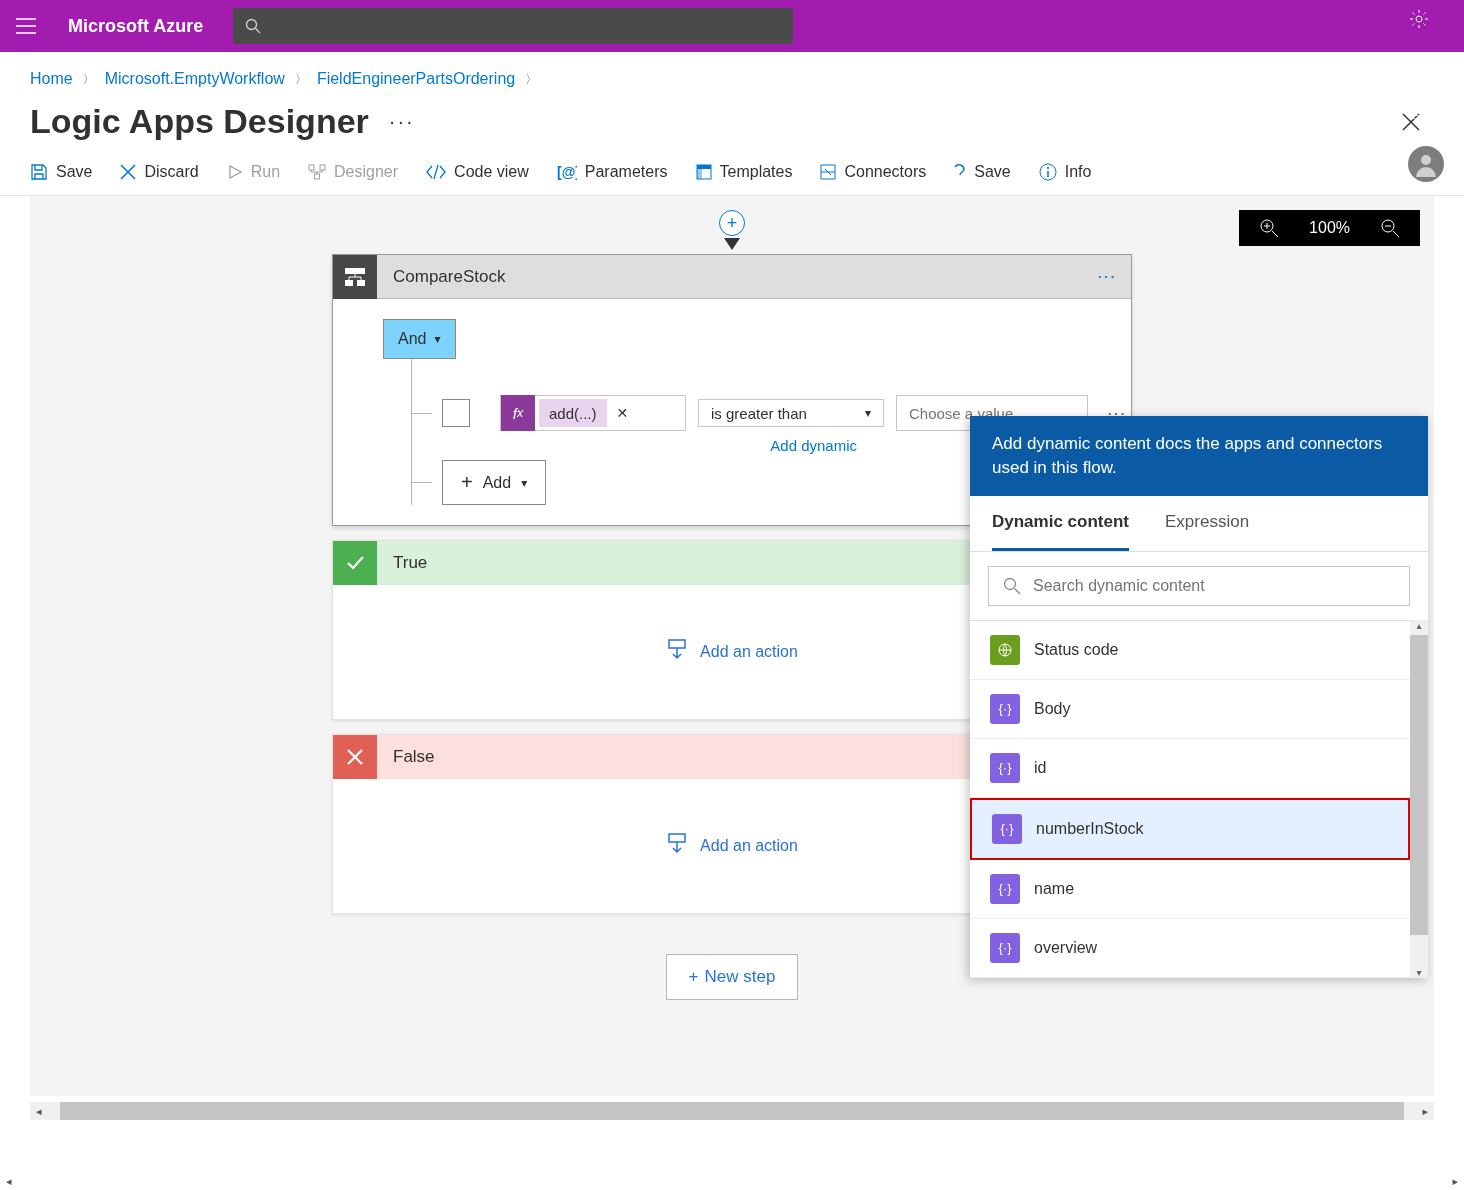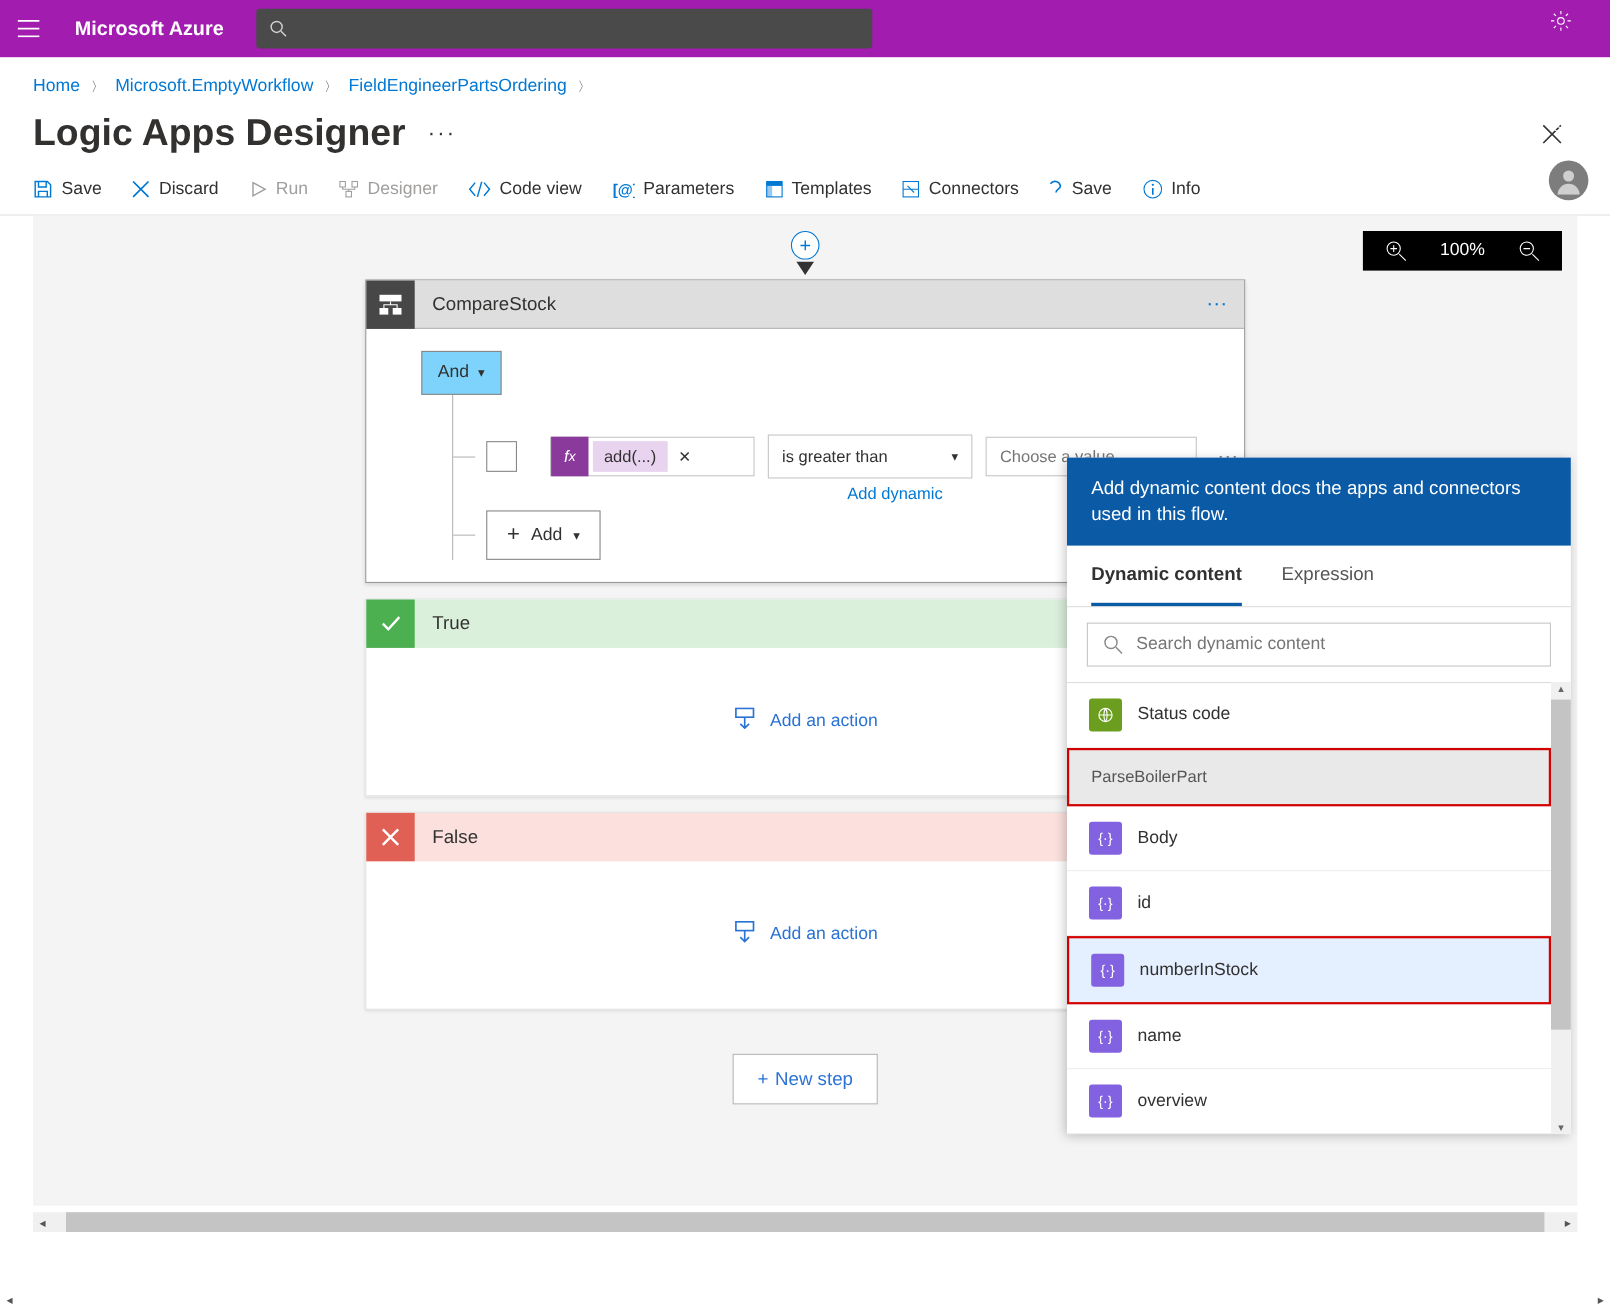--- a/index.html
+++ b/index.html
@@ -127,21 +127,21 @@
     width: 186px; margin-right: 12px; background:#fff;
   }
   .fx-badge {
     width:34px; height:36px; background:#8a3a9b; color:#fff; font-style:italic;
     display:flex; align-items:center; justify-content:center; font-size:15px;
   }
   .fx-text { background:#e9d4f0; flex:0 0 auto; padding: 0 10px; height:28px; display:flex; align-items:center; font-size:15px; margin-left:4px;}
   .fx-x { margin-left:4px; cursor:pointer; font-size:14px; color:#333; padding:0 6px;}
   .op-select {
     display:flex; align-items:center; justify-content:space-between;
-    border:1px solid #c6c6c6; width:186px; height:40px; padding: 0 12px;
+    border:1px solid #c6c6c6; width:186px; height:28px; padding: 0 12px;
     font-size:15px; cursor:pointer; margin-right: 12px; background:#fff;
   }
   .val-input {
     border:1px solid #c6c6c6; width:192px; height:36px; padding: 0 12px;
     font-size:15px; color:#737373; background:#fff;
   }
   .val-more { margin-left: 20px; color:#666; letter-spacing:2px; cursor:pointer; font-weight:600;}
   .add-link-row { text-align:right; padding-right: 270px; margin-top: 6px;}
   .add-link { color:#0078d4; font-size:15px; cursor:pointer; }
   .addrow-btn {
@@ -545,23 +545,20 @@
       <div class="dyn-list-col">
         <div class="dyn-row">
           <div class="dyn-icon green">
             <svg width="16" height="16" viewBox="0 0 16 16">
                 <circle cx="8" cy="8" r="6" stroke="#fff" fill="none"></circle>
                 <path d="M2 8h12M8 2c2 3 2 9 0 12M8 2c-2 3-2 9 0 12" stroke="#fff" fill="none"></path>
               </svg>
           </div>
           <span>Status code</span>
         </div>
-        <div class="dyn-row header redbox" style="border-width:2.5px;">
-          <span>ParseBoilerPart</span>
-        </div>
         <div class="dyn-row">
           <div class="dyn-icon purple">{·}</div>
           <span>Body</span>
         </div>
         <div class="dyn-row">
           <div class="dyn-icon purple">{·}</div>
           <span>id</span>
         </div>
         <div class="dyn-row hl redbox" style="border-width:2.5px;">
           <div class="dyn-icon purple">{·}</div>

